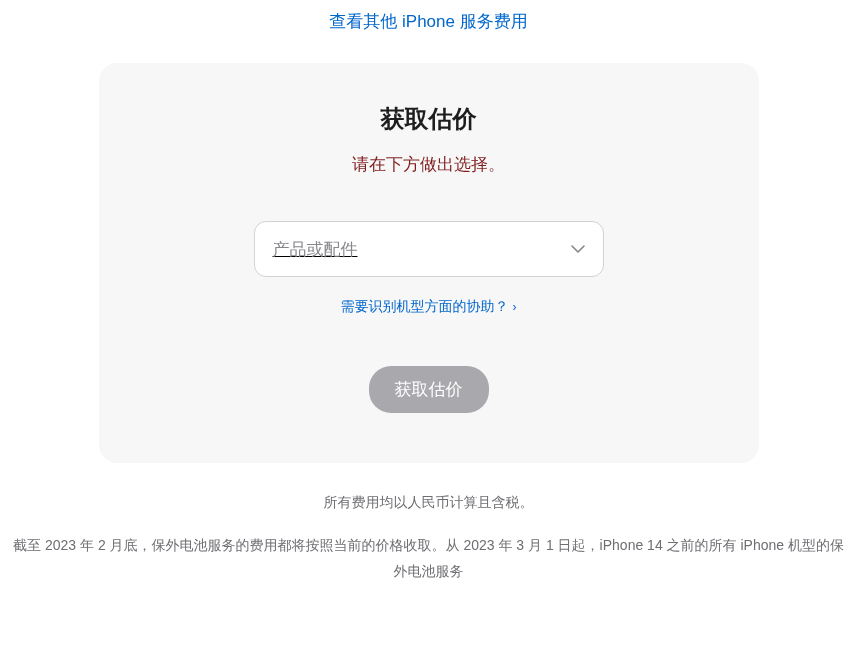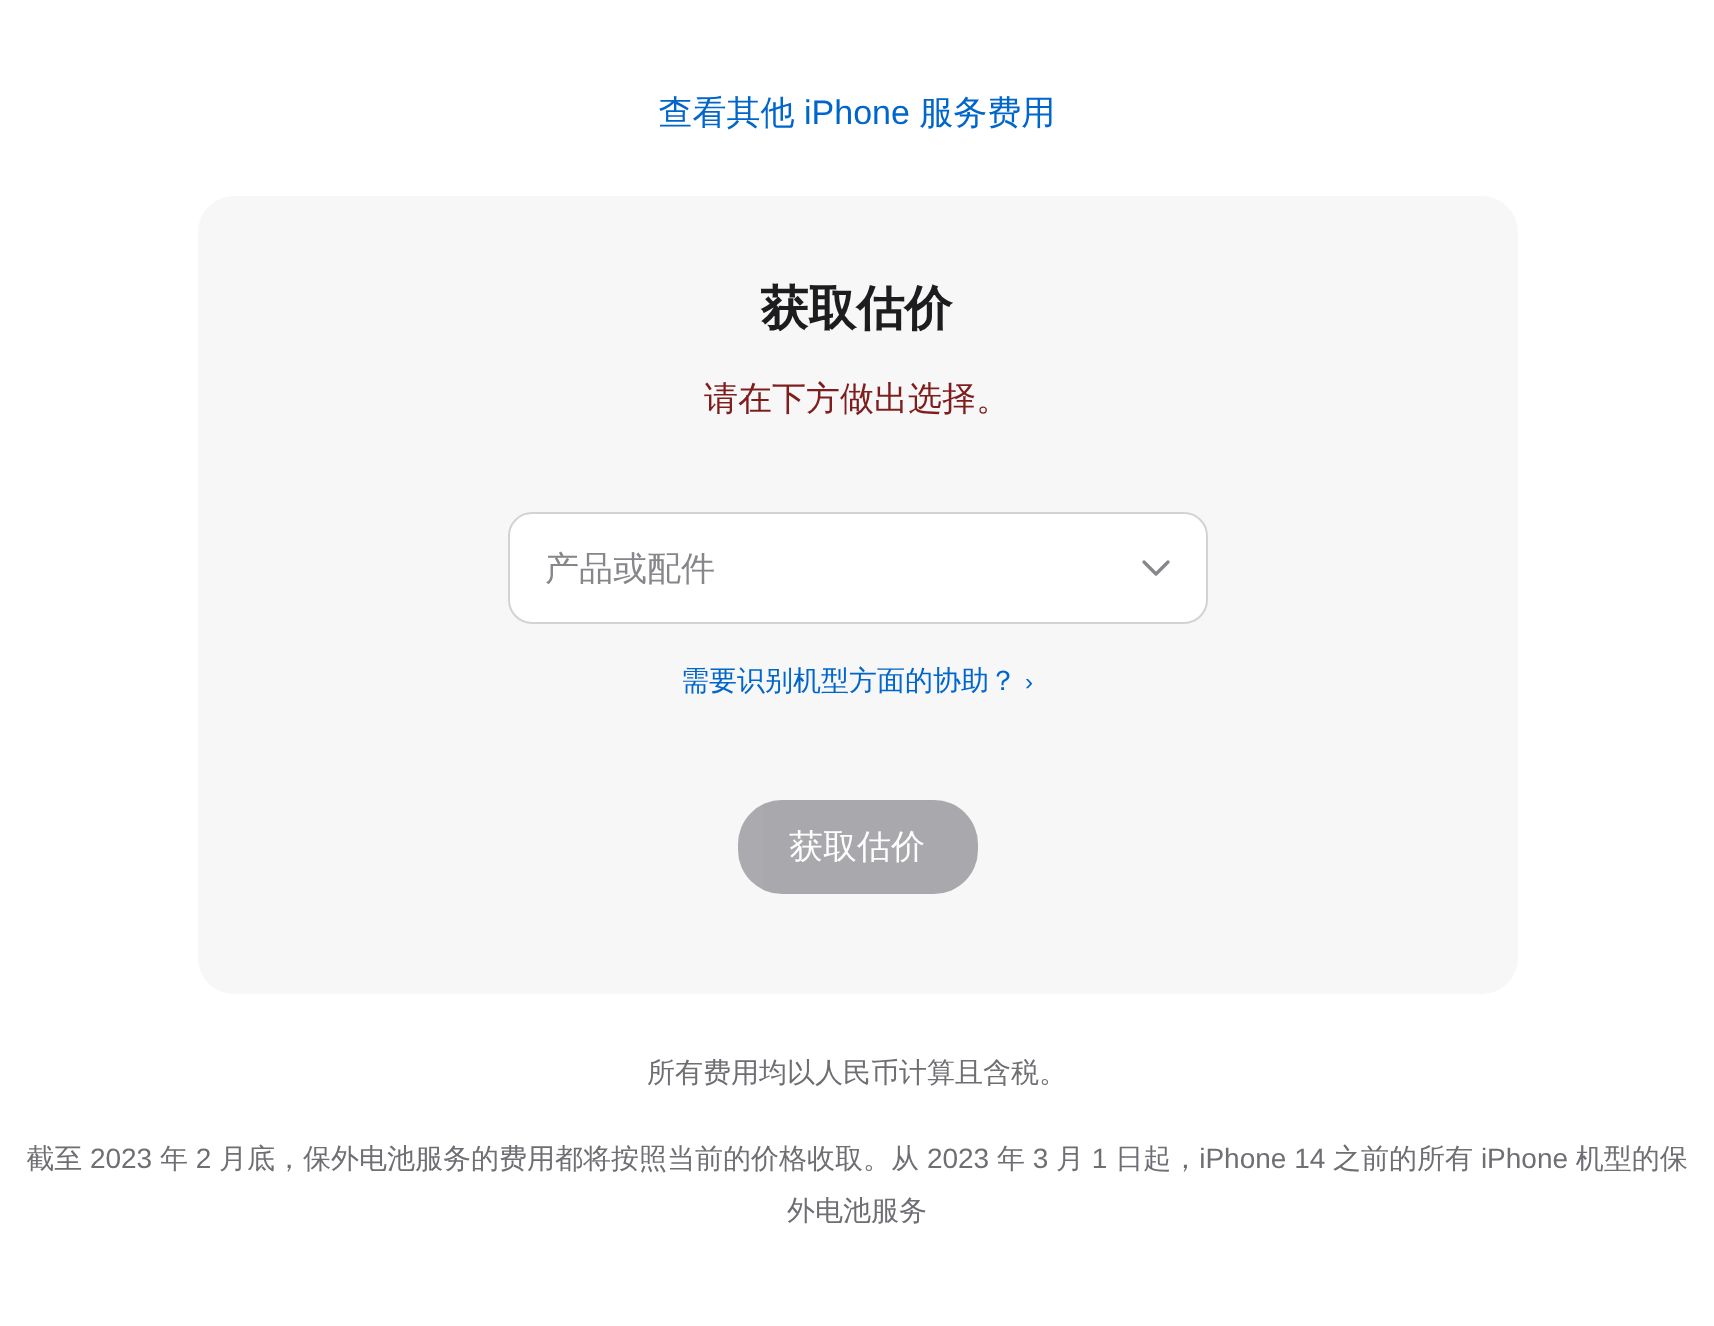--- a/index.html
+++ b/index.html
@@ -9,21 +9,20 @@
     }
     body {
       font-family: -apple-system, BlinkMacSystemFont, "Segoe UI", "PingFang SC", "Hiragino Sans GB", "Microsoft YaHei", sans-serif;
       background: #fff;
       width: 857px;
       height: 663px;
       padding: 10px;
     }
     .top-link {
       text-align: center;
-      margin-top: 35px;
       margin-bottom: 30px;
     }
     .top-link a {
       color: #0066cc;
       text-decoration: none;
       font-size: 17px;
     }
     .card {
       background: #f7f7f7;
       border-radius: 18px;
@@ -40,20 +39,21 @@
     }
     .card-subtitle {
       font-size: 17px;
       color: #7f1d1d;
       margin-bottom: 45px;
     }
     .select-wrapper {
       position: relative;
       width: 350px;
       margin: 0 auto 20px auto;
+      text-decoration: underline;
     }
     .select-box {
       width: 100%;
       height: 56px;
       background: #fff;
       border: 1px solid #d2d2d7;
       border-radius: 12px;
       display: flex;
       align-items: center;
       justify-content: space-between;

